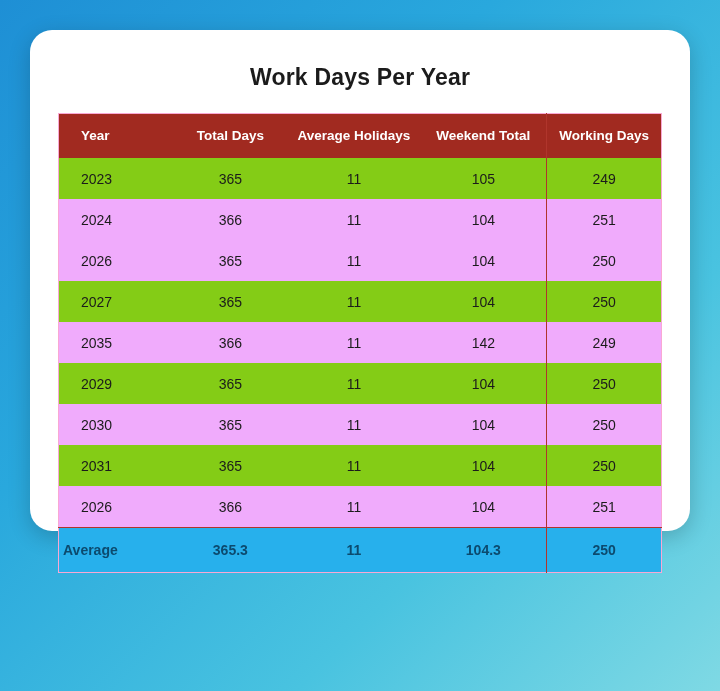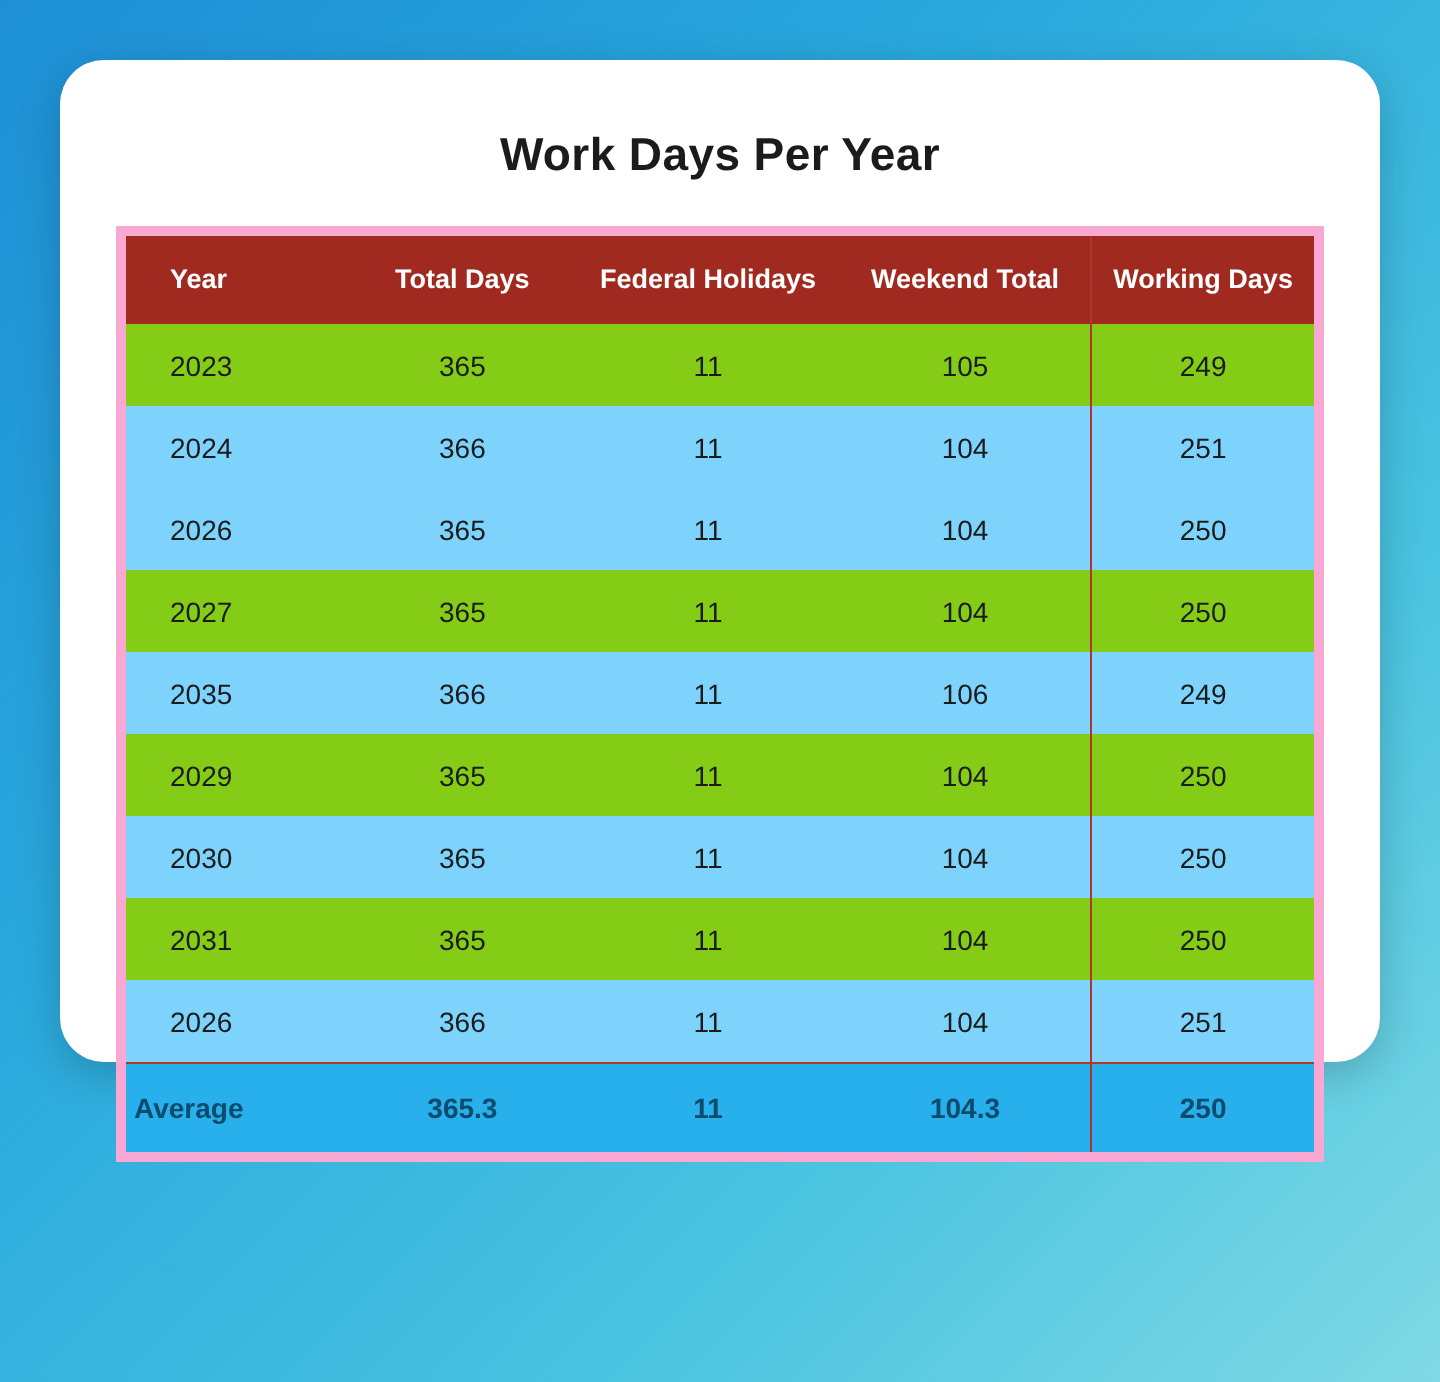--- a/index.html
+++ b/index.html
@@ -37,21 +37,21 @@
     font-size: 23px;
     font-weight: bold;
     color: #1b1b1b;
     letter-spacing: 0.2px;
     margin: 4px 0 22px 0;
   }
   table.work-table {
     border-collapse: collapse;
     width: 100%;
     table-layout: fixed;
-    border: 5px solid #f9a8d4;
+    border: 1px solid #f9a8d4;
   }
   table.work-table thead th {
     background: #a12a20;
     color: #ffffff;
     font-size: 13.5px;
     font-weight: bold;
     padding: 14px 4px 15px 4px;
     text-align: center;
     border: none;
   }
@@ -67,21 +67,21 @@
     border: none;
   }
   table.work-table tbody td.col-year {
     text-align: left;
     padding-left: 22px;
   }
   table.work-table tbody tr.odd td {
     background: #84cc16;
   }
   table.work-table tbody tr.even td {
-    background: #7dd3fc;
+    background: #f0abfc;
   }
   
   table.work-table th.col-working,
   table.work-table td.col-working {
     border-left: 1px solid #b0352c;
   }
   table.work-table tbody tr.avg-row td {
     background: #27b0ec;
     font-weight: bold;
     font-size: 14px;
@@ -112,21 +112,21 @@
         <col class="w-year">
         <col class="w-total">
         <col class="w-fed">
         <col class="w-wknd">
         <col class="w-work">
       </colgroup>
       <thead>
         <tr>
           <th class="col-year">Year</th>
           <th>Total Days</th>
-          <th>Federal Holidays</th>
+          <th>Average Holidays</th>
           <th>Weekend Total</th>
           <th class="col-working">Working Days</th>
         </tr>
       </thead>
       <tbody>
         <tr class="odd">
           <td class="col-year">2023</td>
           <td>365</td>
           <td>11</td>
           <td>105</td>
@@ -150,21 +150,21 @@
           <td class="col-year">2027</td>
           <td>365</td>
           <td>11</td>
           <td>104</td>
           <td class="col-working">250</td>
         </tr>
         <tr class="even">
           <td class="col-year">2035</td>
           <td>366</td>
           <td>11</td>
-          <td>106</td>
+          <td>142</td>
           <td class="col-working">249</td>
         </tr>
         <tr class="odd">
           <td class="col-year">2029</td>
           <td>365</td>
           <td>11</td>
           <td>104</td>
           <td class="col-working">250</td>
         </tr>
         <tr class="even">

